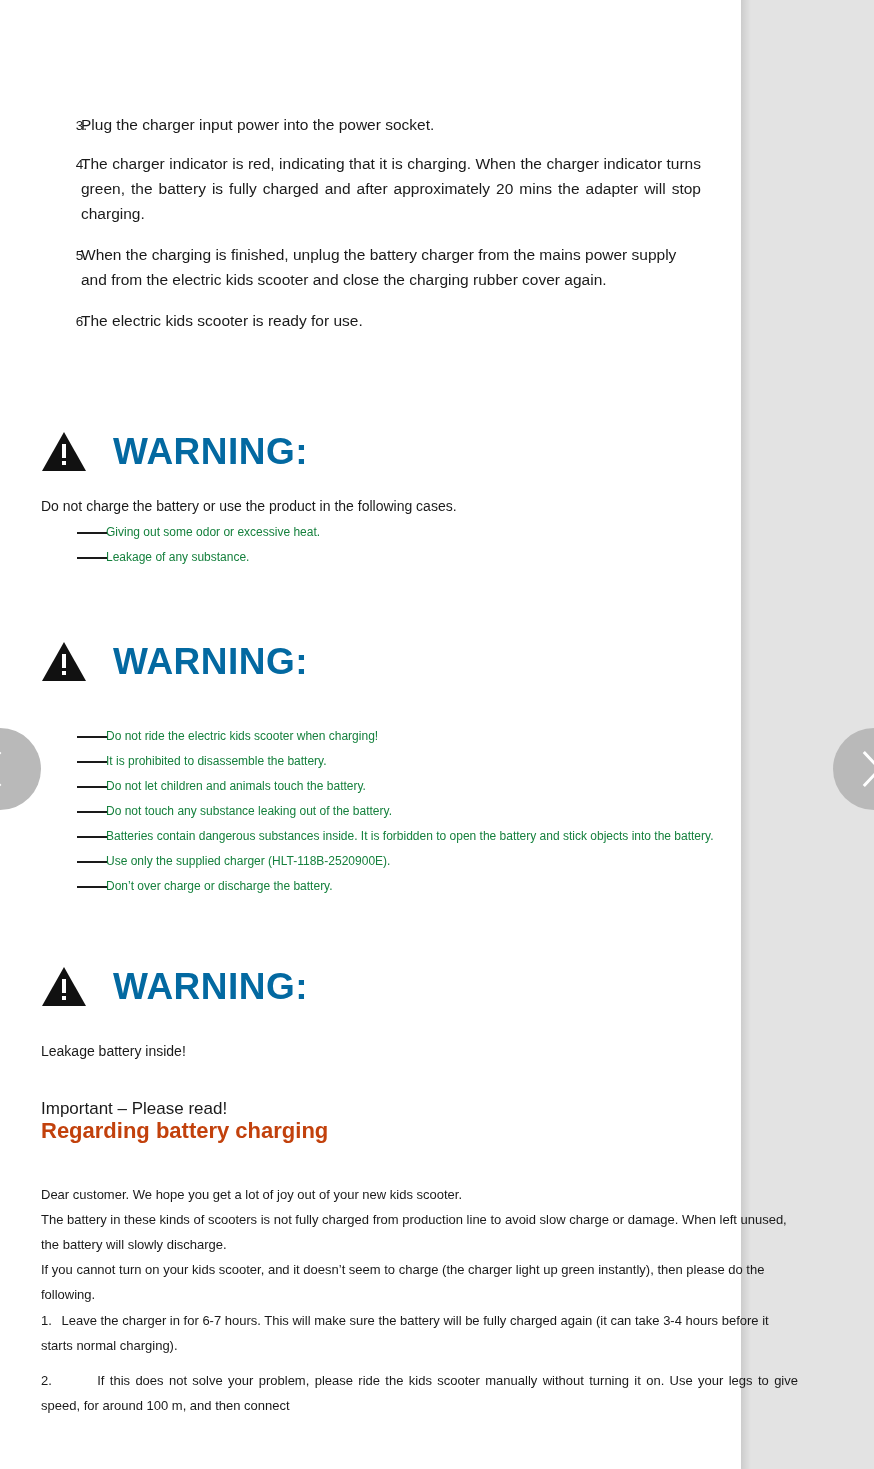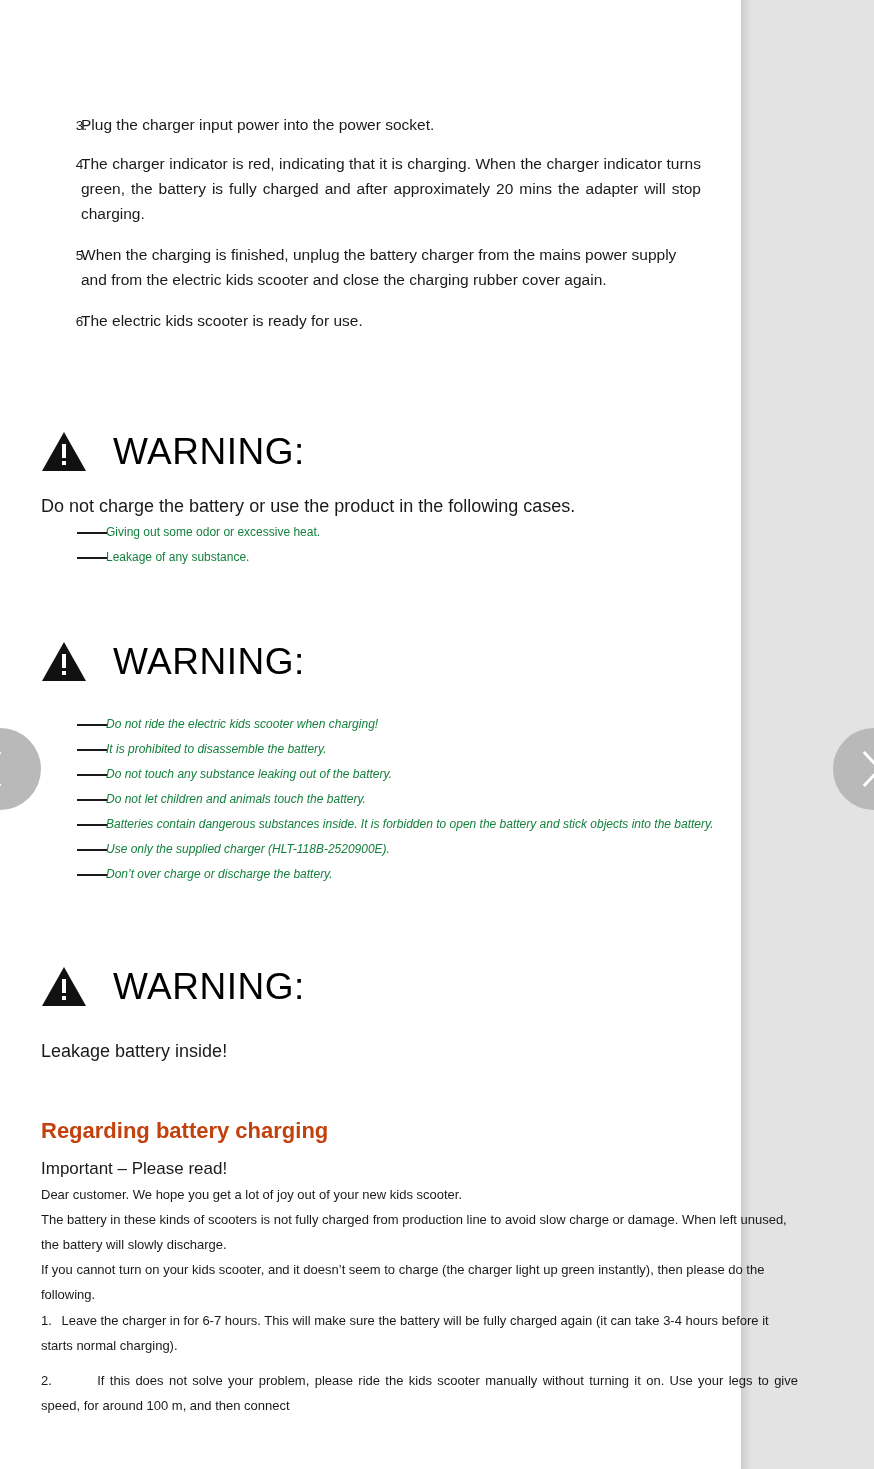--- a/index.html
+++ b/index.html
@@ -67,29 +67,29 @@
   }
   .warn-tri {
     position: relative;
     width: 46px;
     height: 41px;
     flex: 0 0 auto;
   }
   .warn-tri svg { display: block; }
   .warn-title {
     font-size: 37px;
-    font-weight: normal;
+    font-weight: bold;
     letter-spacing: 0.5px;
-    color: #000000;
+    color: #0369a1;
     margin-left: 26px;
     line-height: 1;
     white-space: nowrap;
   }
   .warn-intro {
-    font-size: 18px;
+    font-size: 14px;
     color: #1a1a1a;
     line-height: 24px;
     margin-top: 4px;
   }
 
   
   .dash-list { margin-top: 2px; }
   .dash-item {
     position: relative;
     padding-left: 65px;
@@ -205,36 +205,36 @@
     <div class="warn-head">
       <div class="warn-tri">
         <svg width="46" height="41" viewBox="0 0 46 41">
           <polygon points="23,1 45,40 1,40" fill="#111111"></polygon>
           <rect x="21" y="13" width="4" height="14" fill="#ffffff"></rect>
           <rect x="21" y="30" width="4" height="4" fill="#ffffff"></rect>
         </svg>
       </div>
       <div class="warn-title">WARNING:</div>
     </div>
-    <div class="dash-list" style="margin-top:20px;font-style:italic;">
+    <div class="dash-list" style="margin-top:32px;">
       <div class="dash-item">
         <span class="dash"></span>
         <span>Do not ride the electric kids scooter when charging!</span>
       </div>
       <div class="dash-item">
         <span class="dash"></span>
         <span>It is prohibited to disassemble the battery.</span>
       </div>
       <div class="dash-item">
         <span class="dash"></span>
+        <span>Do not let children and animals touch the battery.</span>
+      </div>
+      <div class="dash-item">
+        <span class="dash"></span>
         <span>Do not touch any substance leaking out of the battery.</span>
-      </div>
-      <div class="dash-item">
-        <span class="dash"></span>
-        <span>Do not let children and animals touch the battery.</span>
       </div>
       <div class="dash-item justify">
         <span class="dash"></span>
         <span>Batteries contain dangerous substances inside. It is forbidden to open the battery and stick objects into the battery.</span>
       </div>
       <div class="dash-item">
         <span class="dash"></span>
         <span>Use only the supplied charger (HLT-118B-2520900E).</span>
       </div>
       <div class="dash-item">
@@ -253,21 +253,21 @@
           <rect x="21" y="30" width="4" height="4" fill="#ffffff"></rect>
         </svg>
       </div>
       <div class="warn-title">WARNING:</div>
     </div>
     <div class="warn-intro" style="margin-top:22px;">Leakage battery inside!</div>
   </div>
 
   <div class="sec-heading" style="top:1118px;">Regarding battery charging</div>
 
-  <div class="para" style="top:1156px; font-size:17px;">Important – Please read!</div>
+  <div class="para" style="top:1096px; font-size:17px;">Important – Please read!</div>
 
   <div class="para w700" style="top:1182px;">Dear customer. We hope you get a lot of joy out of your new kids scooter.</div>
 
   <div class="para w700" style="top:1207px;">The battery in these kinds of scooters is not fully charged from production line to avoid slow charge or damage. When left unused, the battery will slowly discharge.</div>
 
   <div class="para w700" style="top:1257px;">If you cannot turn on your kids scooter, and it doesn’t seem to charge (the charger light up green instantly), then please do the following.</div>
 
   <div class="para w700" style="top:1308px;">
     <span>1.</span>
     <span style="margin-left:6px;">Leave the charger in for 6-7 hours. This will make sure the battery will be fully charged again (it can take 3-4 hours before it starts normal charging).</span>

